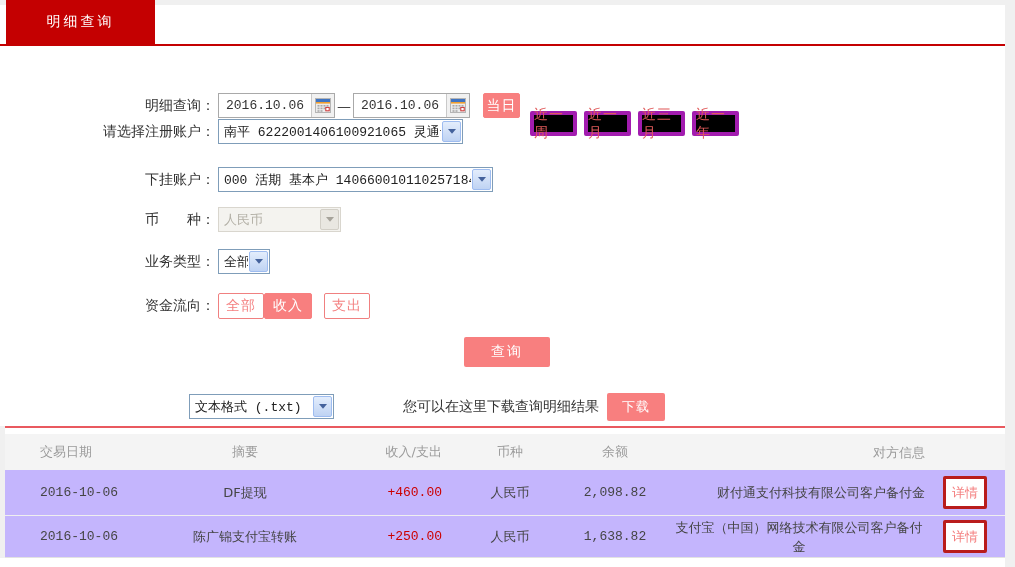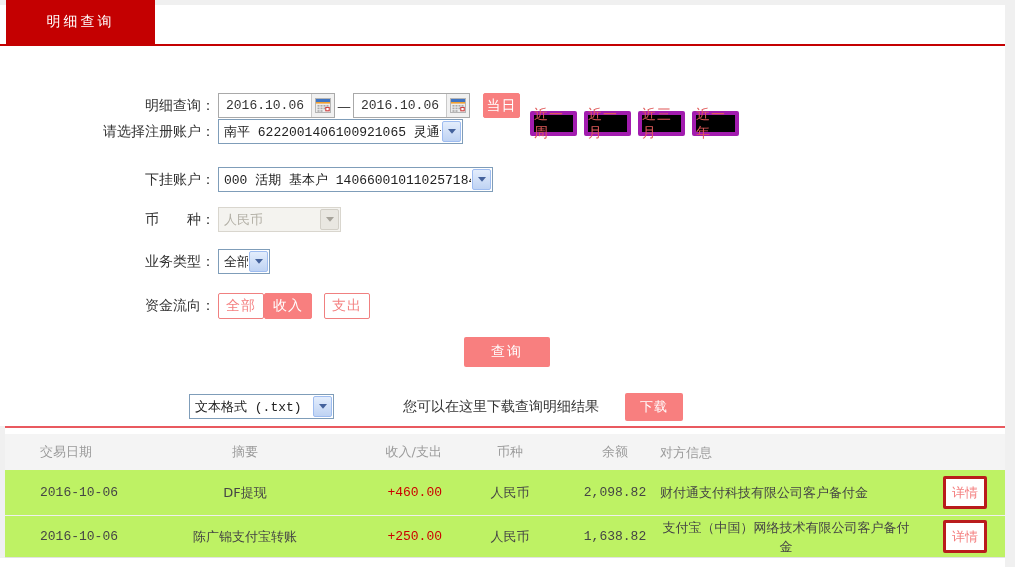--- a/index.html
+++ b/index.html
@@ -74,40 +74,40 @@
   #query-btn{
     position:absolute;left:464px;top:337px;width:86px;height:30px;
     background:#f87f7f;color:#fff;font-size:14px;border:none;border-radius:2px;
     display:flex;align-items:center;justify-content:center;cursor:pointer;letter-spacing:2px;
   }
   #download-row{position:absolute;left:186px;top:394px;height:25px;display:flex;align-items:center;}
   #download-row .txt{font-size:14px;color:#333;}
   #format-select{width:145px;margin-left:3px;}
   #download-hint{margin-left:69px;}
   #download-btn{
-    width:58px;height:28px;margin-left:26px;background:#f87f7f;color:#fff;
+    width:58px;height:28px;margin-left:8px;background:#f87f7f;color:#fff;
     font-size:13px;border:none;border-radius:2px;display:flex;align-items:center;
     justify-content:center;cursor:pointer;letter-spacing:1px;
   }
 
   
   #tbl-topline{position:absolute;left:5px;top:426px;width:1000px;height:2px;background:#e9595f;}
   .trow{
     position:absolute;left:5px;width:1000px;display:flex;align-items:center;
-    background:#bef264;font-size:13px;color:#454545;
+    background:#c4b5fd;font-size:13px;color:#454545;
   }
   #thead{top:434px;height:36px;background:#f4f4f4;color:#9b9b9b;}
   #trow-0{top:470px;height:46px;border-bottom:1px solid #efefef;box-sizing:border-box;}
   #trow-1{top:516px;height:42px;border-bottom:1px solid #e2e2e2;box-sizing:border-box;}
   .c1{width:150px;box-sizing:border-box;padding-left:35px;text-align:left;}
   .c2{width:180px;text-align:center;}
   .c3{width:115px;box-sizing:border-box;padding-right:8px;text-align:right;}
   .c4{width:120px;text-align:center;}
   .c5{width:90px;text-align:center;}
-  .c6{width:265px;text-align:center;line-height:19px;display:flex;justify-content:flex-start;}
+  .c6{width:265px;text-align:center;line-height:19px;display:flex;justify-content:flex-end;}
   .c6 span{max-width:252px;}
   .c7{flex:1;display:flex;justify-content:center;}
   .mono{font-family:"Liberation Mono",monospace;}
   .amount{color:#cc0000;}
   .detail-btn{
     width:38px;height:27px;background:#fff;border:3px solid #b91c1c;color:#f47f7f;
     font-size:13px;border-radius:2px;display:flex;align-items:center;justify-content:center;
     cursor:pointer;
   }
 </style>

